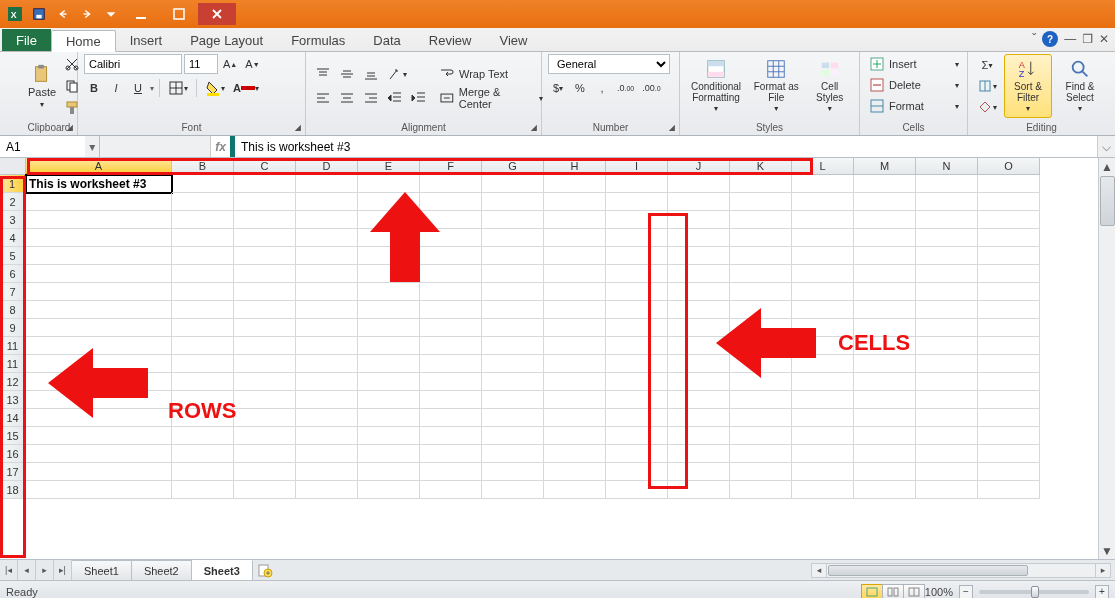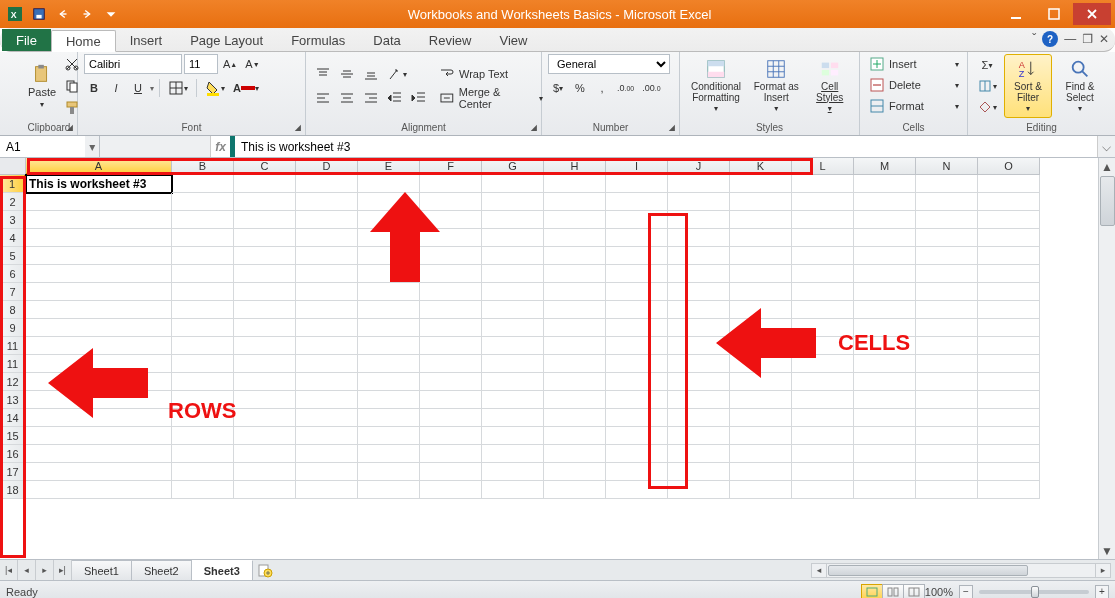--- a/index.html
+++ b/index.html
@@ -9,21 +9,21 @@
 .titlebar { height: 28px; background: linear-gradient(#f08228,#e86f10); display: flex; align-items: center; color: #fff; padding: 0 4px; position: relative; }
 .titlebar .sys-btns-l { display: flex; gap: 2px; align-items: center; }
 .qatbtn { width: 22px; height: 22px; display:flex; align-items:center; justify-content:center; cursor:default; color:#fff; border-radius:2px; }
 .qatbtn svg { width:14px; height:14px; }
 .title-text { flex:1; text-align:center; font-size:13px; color:#fff; }
 .win-ctrls { display:flex; gap:0; }
 .win-btn { width:38px; height:22px; display:flex; align-items:center; justify-content:center; color:#fff;}
 .win-close { background:#c84031;}
 
 
-.ribbon-tabs { height:24px; background: linear-gradient(#f2f2f2,#ececec); display:flex; align-items:flex-end; padding-left:2px; border-bottom:1px solid #bbb; position:relative;border-radius:11px; }
+.ribbon-tabs { height:24px; background: linear-gradient(#f2f2f2,#ececec); display:flex; align-items:flex-end; padding-left:2px; border-bottom:1px solid #bbb; position:relative; }
 .file-tab { background:#217346; color:#fff; padding:3px 14px; font-size:13px; height:22px; display:flex; align-items:center; }
 .rtab { padding:3px 14px; font-size:13px; color:#444; height:22px; display:flex; align-items:center; }
 .rtab.active { background:#fff; border:1px solid #bbb; border-bottom:1px solid #fff; border-radius:2px 2px 0 0; position:relative; top:1px; }
 .tab-right { position:absolute; right:6px; top:3px; display:flex; gap:6px; align-items:center; color:#555; }
 .tab-right .q { width:16px; height:16px; border-radius:50%; background:#1e62c4; color:#fff; display:flex; align-items:center; justify-content:center; font-size:10px; font-weight:bold; }
 
 
 .ribbon { height:84px; background: linear-gradient(#f5f6f7,#e8eaed); border-bottom:1px solid #aeb4bb; display:flex; }
 .group { border-right:1px solid #c6ccd2; display:flex; flex-direction:column; }
 .group-body { flex:1; display:flex; align-items:center; padding:2px 6px; gap:4px; }
@@ -128,21 +128,20 @@
           <path d="M6 4 L11 8 L6 12"></path>
           <path d="M11 8 H4"></path>
         </svg>
       </div>
     <div class="qatbtn">
         <svg viewBox="0 0 16 16" fill="#fff">
           <path d="M3 6 h10 l-5 5 z"></path>
         </svg>
       </div>
   </div>
-  <div class="title-text">Workbooks and Worksheets Basics - Microsoft Excel</div>
   <div class="win-ctrls">
     <div class="win-btn">
         <svg class="ic" viewBox="0 0 16 16">
           <rect x="3" y="11" width="10" height="2" fill="#fff"></rect>
         </svg>
       </div>
     <div class="win-btn">
         <svg class="ic" viewBox="0 0 16 16" fill="none" stroke="#fff" stroke-width="1.5">
           <rect x="3" y="3" width="10" height="10"></rect>
         </svg>
@@ -390,24 +389,24 @@
           <span style="font-size:8px;">▾</span>
       </div>
       <div class="bigbtn" style="width:54px;">
         <svg class="ic2" viewBox="0 0 24 24" fill="none" stroke="#4874b8">
             <rect x="3" y="3" width="18" height="18"></rect>
             <line x1="3" y1="9" x2="21" y2="9"></line>
             <line x1="3" y1="15" x2="21" y2="15"></line>
             <line x1="9" y1="3" x2="9" y2="21"></line>
             <line x1="15" y1="3" x2="15" y2="21"></line>
           </svg>
-        <span style="font-size:10px;line-height:1.05;">Format as Insert</span>
+        <span style="font-size:10px;line-height:1.05;">Format as File</span>
           <span style="font-size:8px;">▾</span>
       </div>
-      <div class="bigbtn" style="width:48px;text-decoration:underline;">
+      <div class="bigbtn" style="width:48px;">
         <svg class="ic2" viewBox="0 0 24 24">
             <rect x="3" y="5" width="8" height="6" fill="#cde"></rect>
             <rect x="13" y="5" width="8" height="6" fill="#fde"></rect>
             <rect x="3" y="13" width="8" height="6" fill="#dfd"></rect>
             <rect x="13" y="13" width="8" height="6" fill="#fef"></rect>
           </svg>
         <span style="font-size:10px;line-height:1.05;">Cell Styles</span>
           <span style="font-size:8px;">▾</span>
       </div>
     </div>

